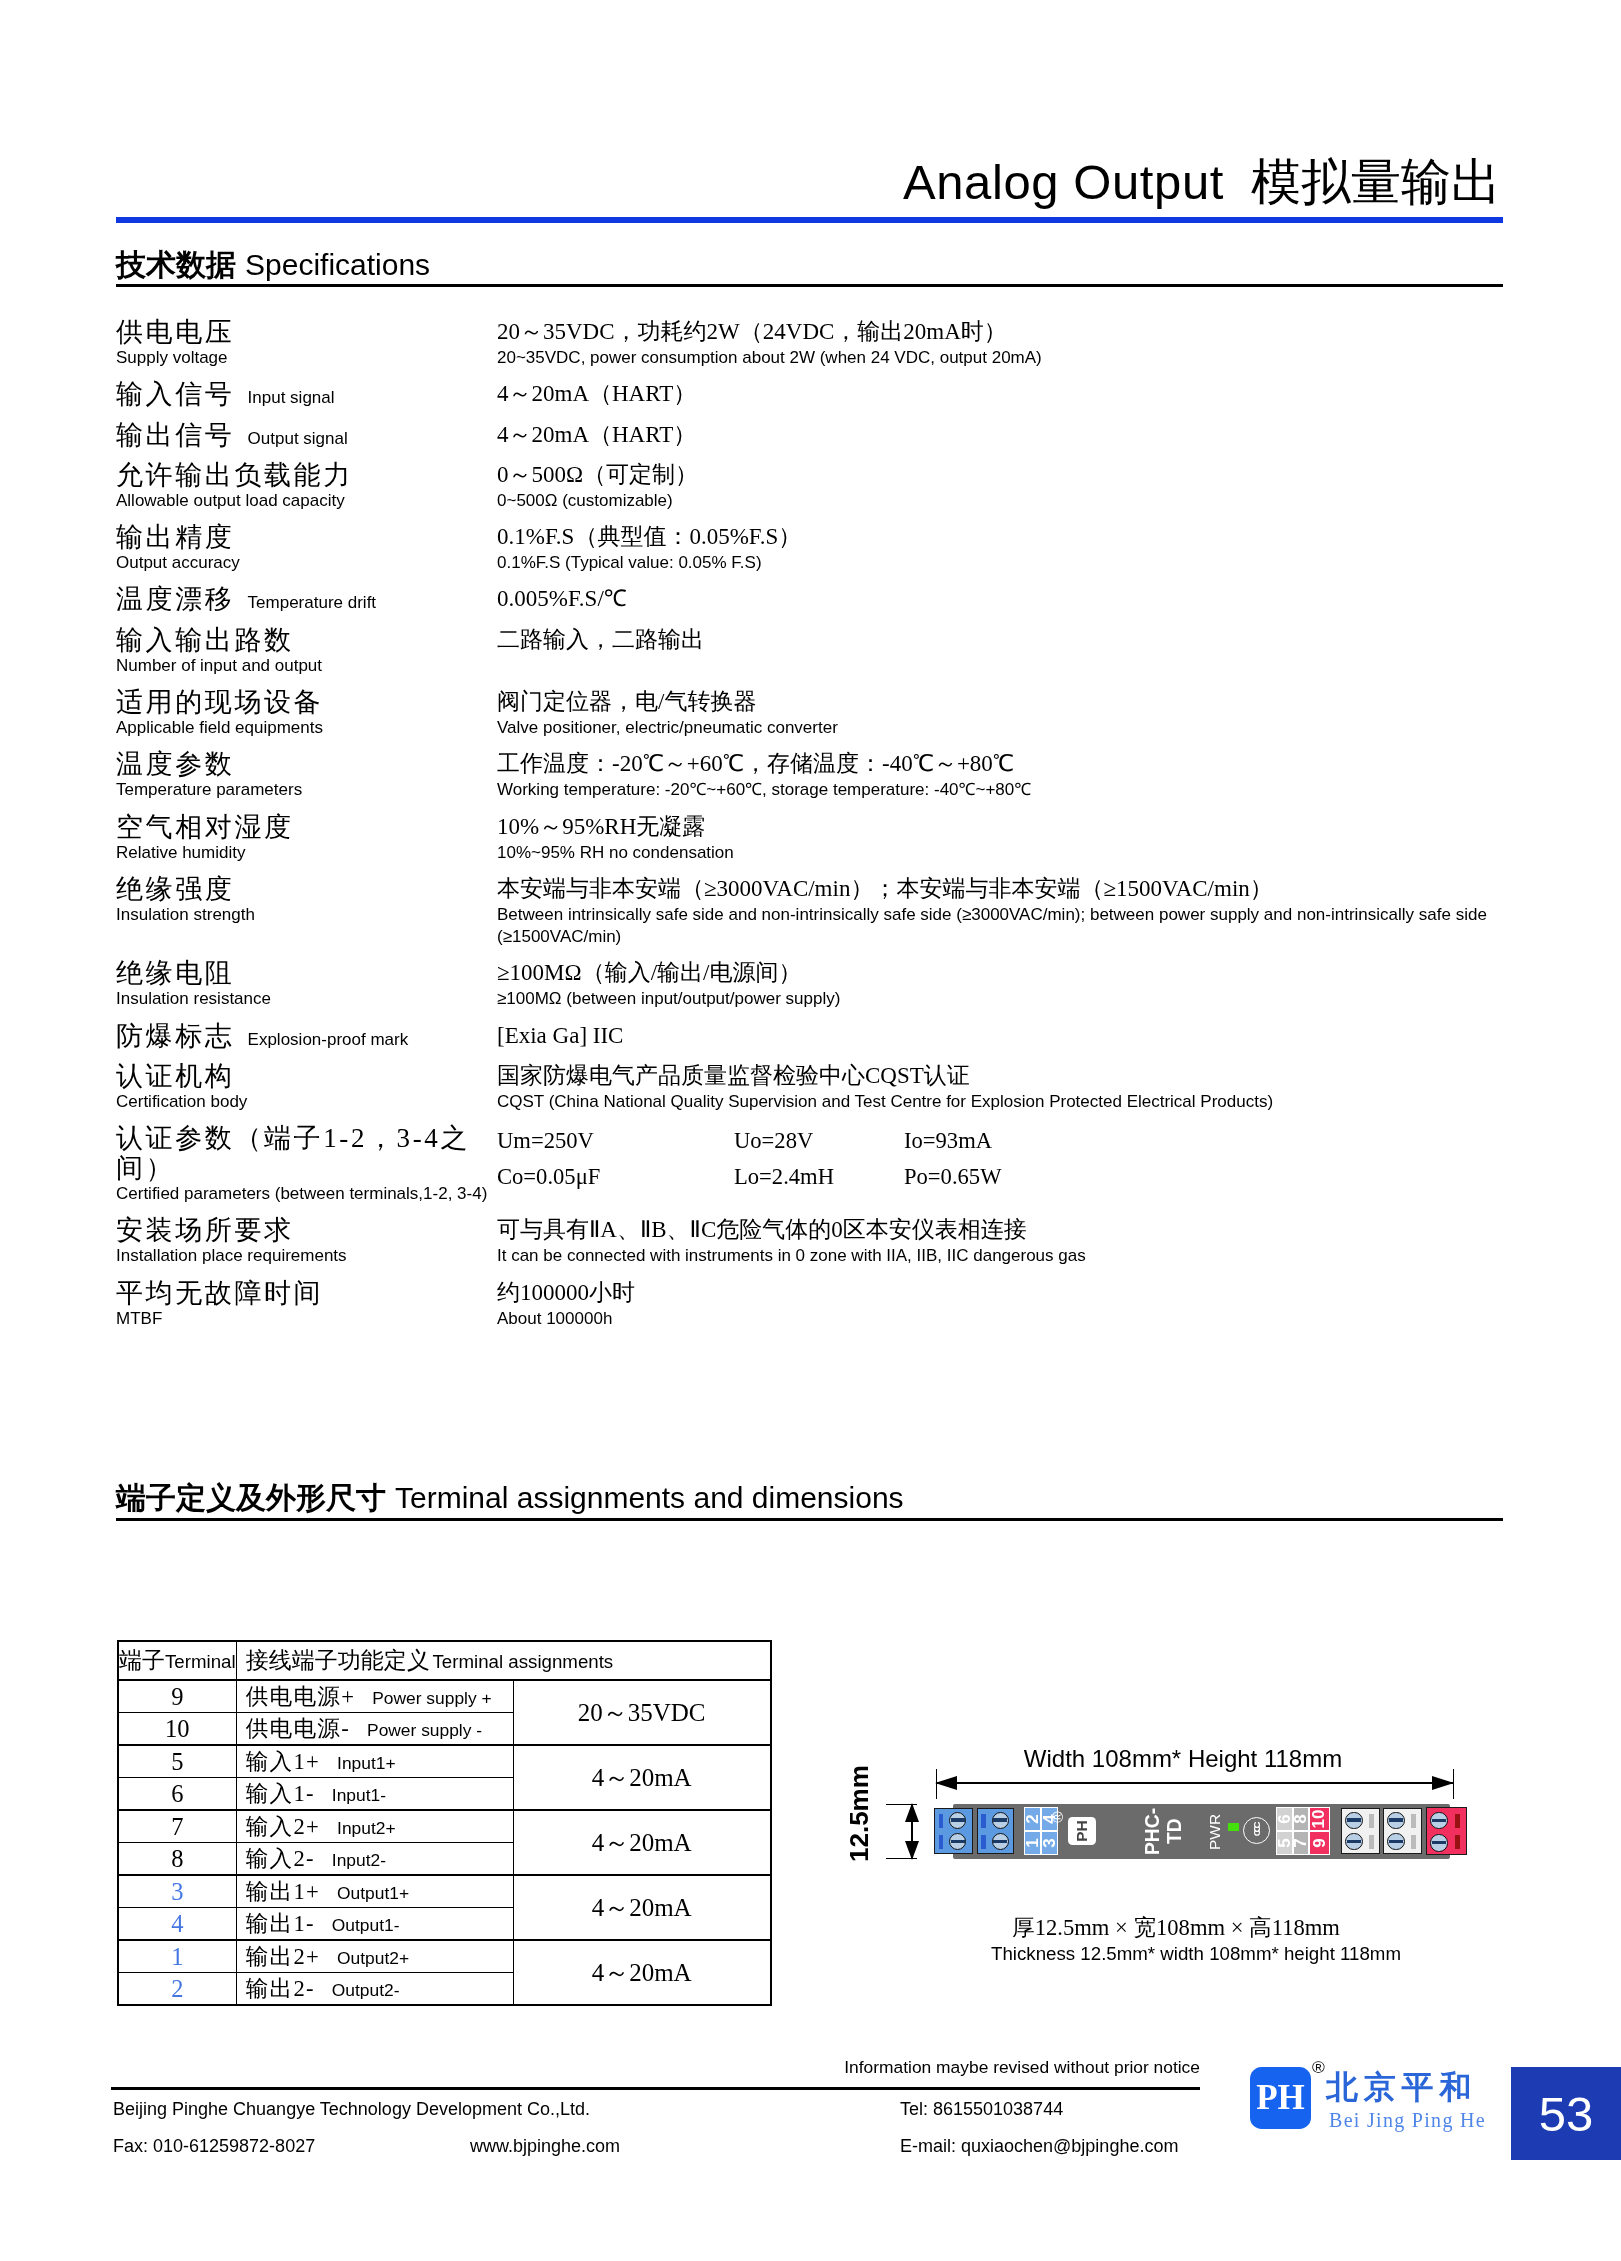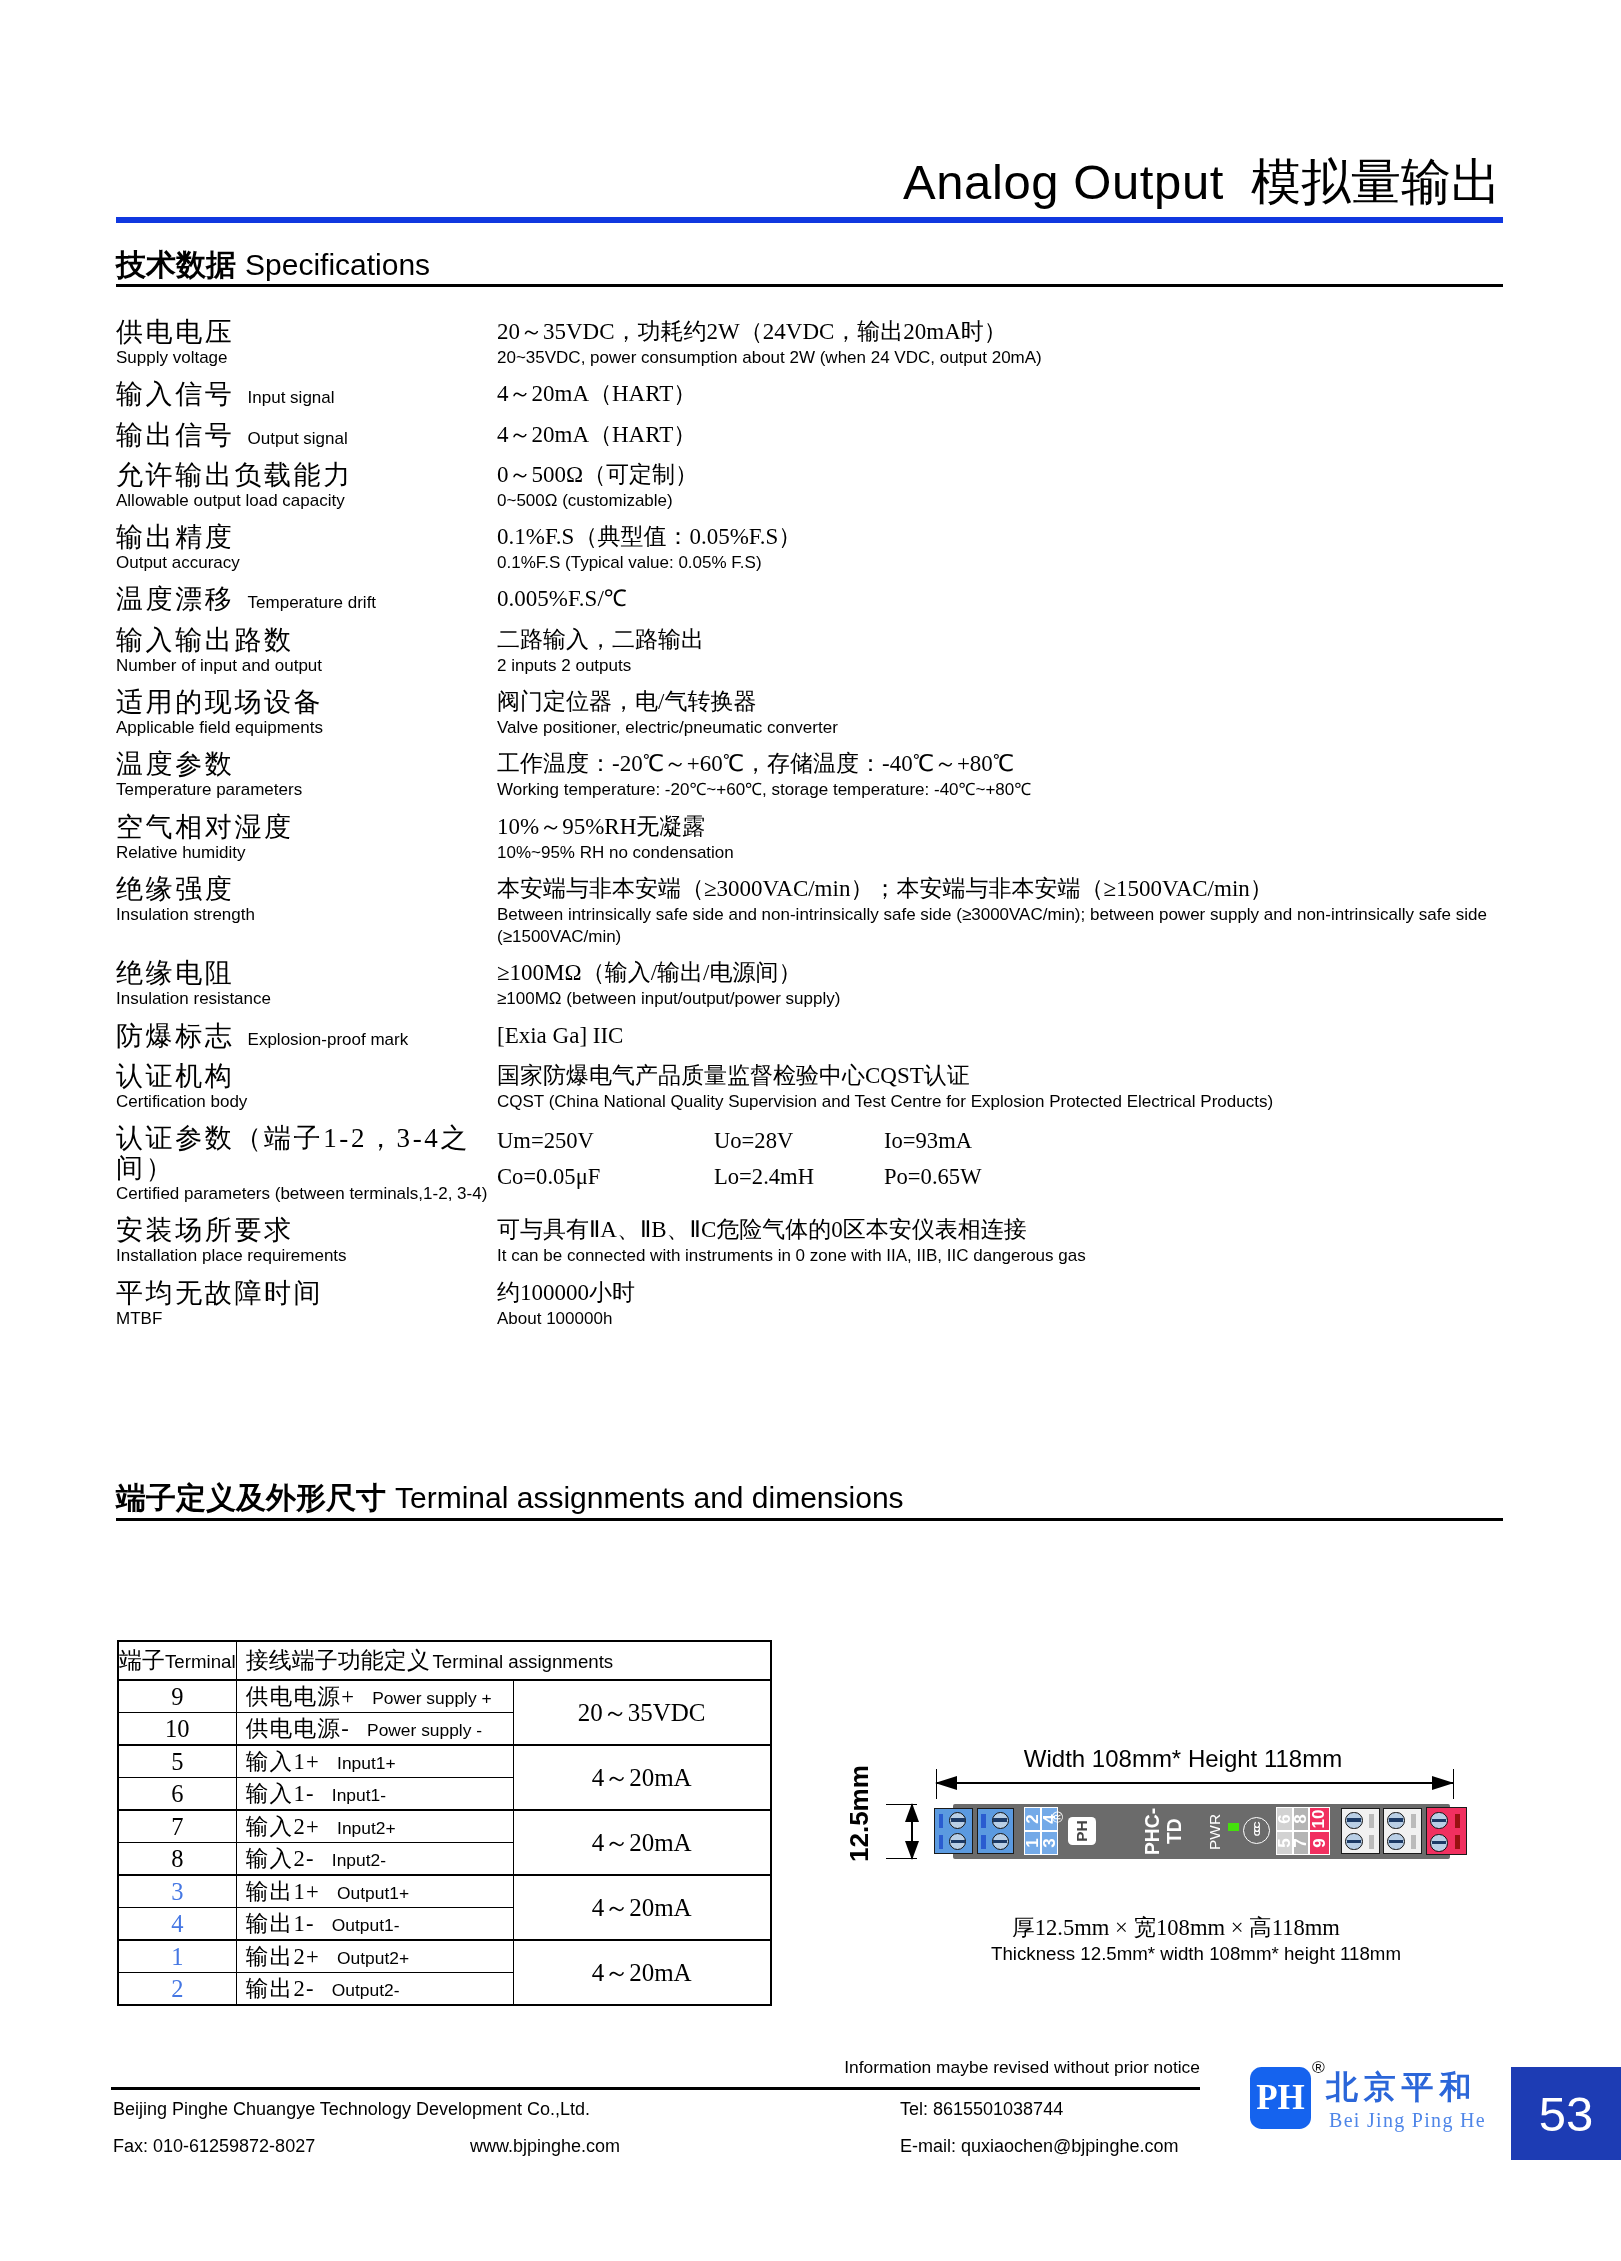--- a/index.html
+++ b/index.html
@@ -25,21 +25,21 @@
   .s-label .zh{font-family:"Liberation Serif",serif;font-size:27px;letter-spacing:2.6px;line-height:30px;display:block;}
   .s-label .en{font-size:17px;line-height:22px;display:block;color:#000;}
   .spec-row.inline .s-label .zh,
   .spec-row.inline .s-label .en{display:inline;}
   .spec-row.inline .s-label .en{margin-left:10.3px;}
   .s-value .vzh{font-family:"Liberation Serif",serif;font-size:23px;line-height:30px;display:block;}
   .s-value .ven{font-size:17px;line-height:22px;display:block;}
   .vg-line{font-family:"Liberation Serif",serif;font-size:22.6px;line-height:36px;}
   .vg-cell{display:inline-block;}
   .vg-cell:nth-child(1){width:217px;}
-  .vg-cell:nth-child(2){width:170px;}
+  .vg-cell:nth-child(2){width:170px;margin-left:20px;}
 
   
   .tterm{position:absolute;left:117px;top:1640px;border-collapse:collapse;table-layout:fixed;
          border:2.6px solid #000;}
   .tterm th,.tterm td{border:1.3px solid #000;padding:0 0 0 9px;white-space:nowrap;}
   .tterm th{border-bottom:2.6px solid #000;height:37px;text-align:left;font-weight:normal;}
   .tterm td{height:28px;}
   .tterm .c1{width:111px;text-align:center;padding:0;}
   .tterm .c2{width:267px;}
   .tterm .c3{width:240px;text-align:center;padding:8px;border-left:1.9px solid #000;}
@@ -183,21 +183,20 @@
 
       </div>
     </div>
       <div class="spec-row">
       <div class="s-label">
         <span class="zh">输入输出路数</span>
         <span class="en">Number of input and output</span>
       </div>
       <div class="s-value">
         <span class="vzh">二路输入，二路输出</span>
-        <span class="ven">2 inputs 2 outputs</span>
 
       </div>
     </div>
       <div class="spec-row">
       <div class="s-label">
         <span class="zh">适用的现场设备</span>
         <span class="en">Applicable field equipments</span>
       </div>
       <div class="s-value">
         <span class="vzh">阀门定位器，电/气转换器</span>

